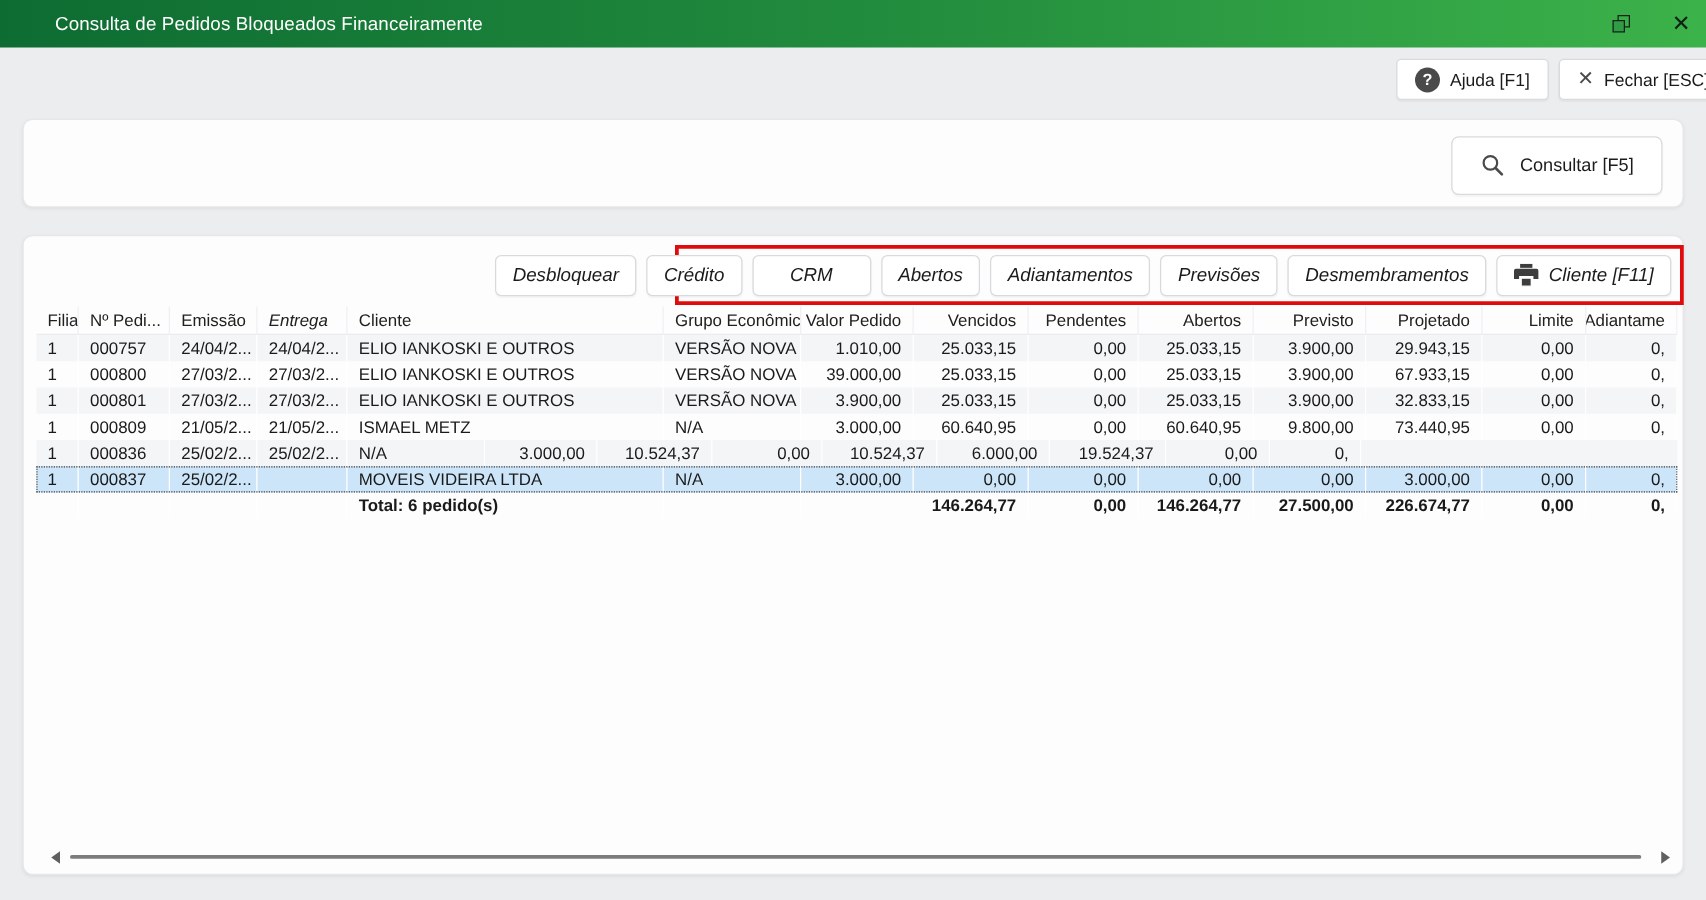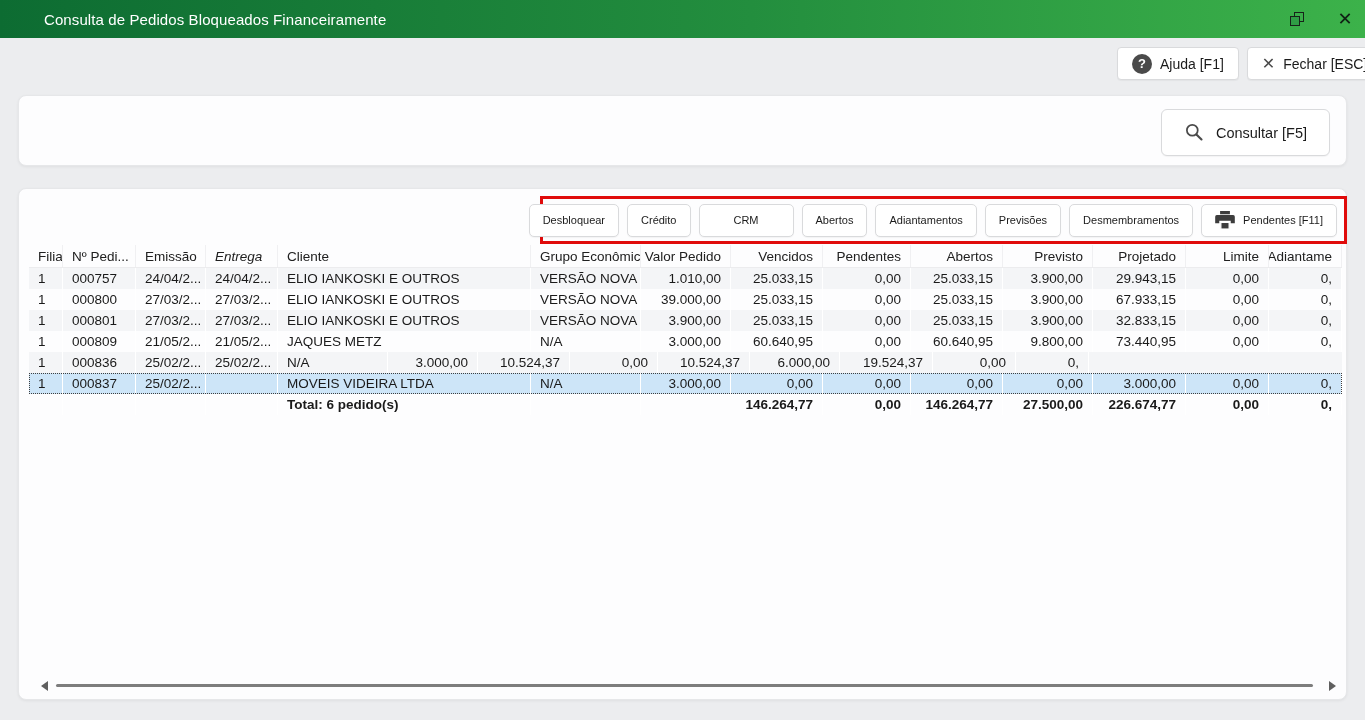--- a/index.html
+++ b/index.html
@@ -46,21 +46,21 @@
   .consult-btn {
     position:absolute; top:13px; right:16px; height:47px; padding:0 22px;
     border-radius:6px; font-size:14.5px; gap:11px;
   }
   
   .highlight-box {
     position:absolute; left:521px; top:7px; width:807px; height:48px;
     border:3px solid #e00b0b;
     display:flex; align-items:center; justify-content:flex-end; gap:8px; padding:0 7px;
   }
-  .tb-btn { height:33px; padding:0 13px; font-size:11px; border-radius:5px; gap:8px; }
+  .tb-btn { height:33px; padding:0 13px; font-size:15px; border-radius:5px; gap:8px;font-style:italic; }
   .tb-btn.wide { min-width:95px; }
   
   .grid-wrap { position:absolute; left:10px; top:56px; width:1313px; overflow:hidden; }
   .grid-header { display:flex; height:23px; align-items:center; border-bottom:1px solid #ececee; }
   .grid-header .hcell {
     font-size:13.5px; color:#202020; padding:0 9px; height:100%;
     display:flex; align-items:center; white-space:nowrap; overflow:hidden;
     border-right:1px solid #f0f0f2; cursor:pointer;
   }
   .grid-row { display:flex; height:21px; align-items:center; cursor:default; }
@@ -139,21 +139,21 @@
         </button>
         <button class="btn tb-btn">
           <span>Desmembramentos</span>
         </button>
         <button class="btn tb-btn">
           <svg width="20" height="18" viewBox="0 0 24 22">
             <rect x="6" y="0" width="12" height="4" fill="#3d3d3d"></rect>
             <path d="M2 5h20a2 2 0 0 1 2 2v8h-5v-3H5v3H0V7a2 2 0 0 1 2-2z" fill="#3d3d3d"></path>
             <rect x="7" y="14" width="10" height="8" fill="#3d3d3d" stroke="#fdfdfe" stroke-width="1.4"></rect>
           </svg>
-          <span>Pendentes [F11]</span>
+          <span>Cliente [F11]</span>
         </button>
       </div>
 
     <div class="grid-wrap">
       <div class="grid-header" id="grid-header">
           <div class="hcell" style="width: 34px;">Filial</div>
           <div class="hcell" style="width: 73px;">Nº Pedi...</div>
           <div class="hcell" style="width: 70px;">Emissão</div>
           <div class="hcell" style="width: 72px; font-style: italic;">Entrega</div>
           <div class="hcell" style="width: 253px;">Cliente</div>
@@ -214,21 +214,21 @@
             <div class="cell num" style="width: 90px;">3.900,00</div>
             <div class="cell num" style="width: 93px;">32.833,15</div>
             <div class="cell num" style="width: 83px;">0,00</div>
             <div class="cell num" style="width: 73px;">0,</div>
           </div>
           <div class="grid-row">
             <div class="cell" style="width: 34px;">1</div>
             <div class="cell" style="width: 73px;">000809</div>
             <div class="cell" style="width: 70px;">21/05/2...</div>
             <div class="cell" style="width: 72px;">21/05/2...</div>
-            <div class="cell" style="width: 253px;">JAQUES METZ</div>
+            <div class="cell" style="width: 253px;">ISMAEL METZ</div>
             <div class="cell" style="width: 110px;">N/A</div>
             <div class="cell num" style="width: 90px;">3.000,00</div>
             <div class="cell num" style="width: 92px;">60.640,95</div>
             <div class="cell num" style="width: 88px;">0,00</div>
             <div class="cell num" style="width: 92px;">60.640,95</div>
             <div class="cell num" style="width: 90px;">9.800,00</div>
             <div class="cell num" style="width: 93px;">73.440,95</div>
             <div class="cell num" style="width: 83px;">0,00</div>
             <div class="cell num" style="width: 73px;">0,</div>
           </div>

